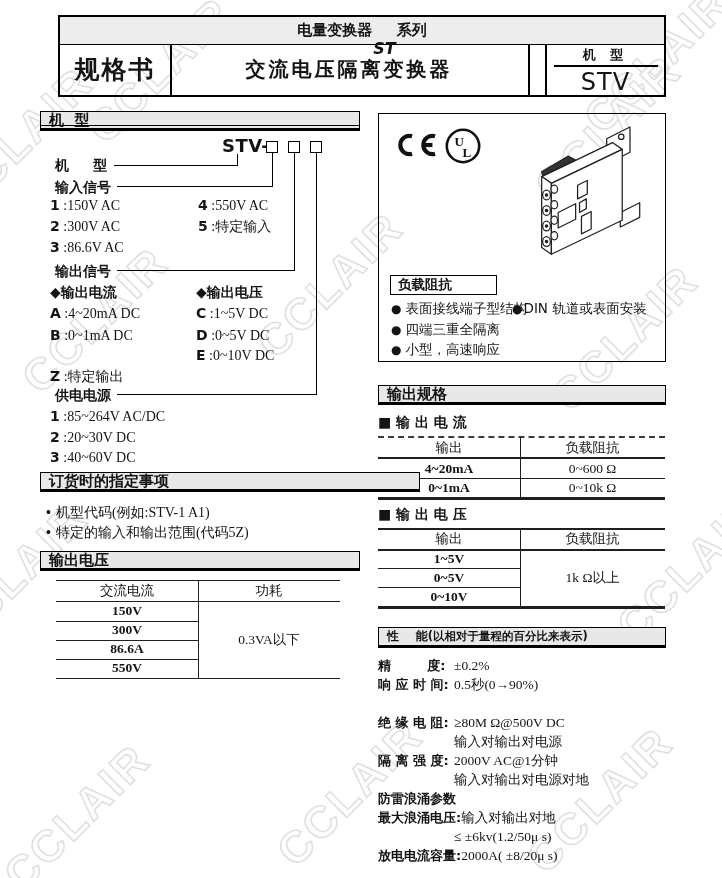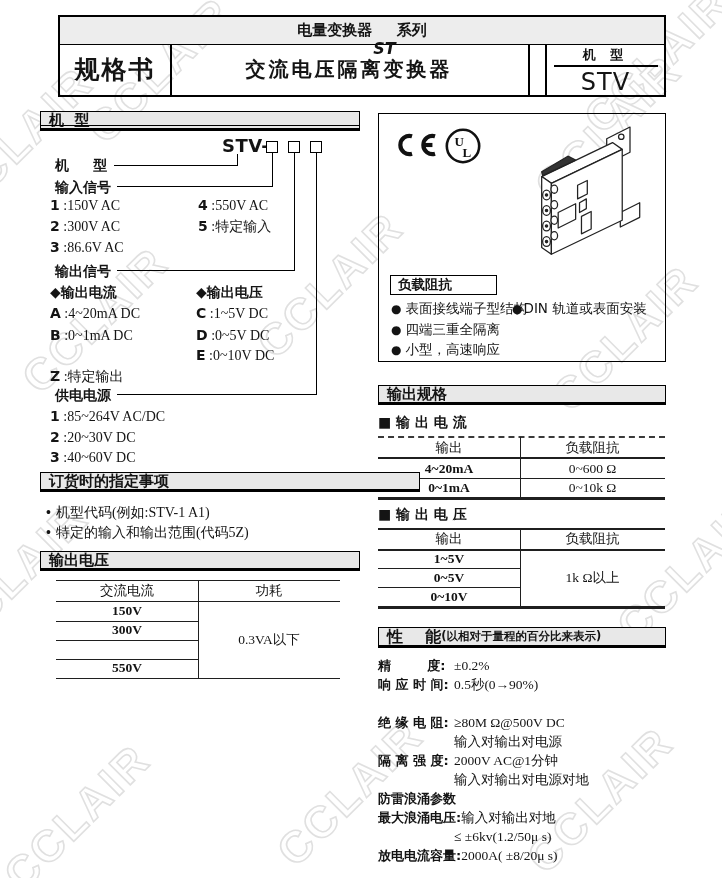--- a/index.html
+++ b/index.html
@@ -126,20 +126,21 @@
   <div class="line" style="left:56px;top:621px;width:142px;height:1px"></div>
   <div class="line" style="left:56px;top:640px;width:142px;height:1px"></div>
   <div class="line" style="left:56px;top:659px;width:142px;height:1px"></div>
   <div class="line" style="left:56px;top:678px;width:284px;height:1px"></div>
   <div class="line" style="left:198px;top:580px;width:1px;height:99px"></div>
 
   <div class="cell serif" style="left:198px;top:581px;width:142px;height:19px">功耗</div>
   <div class="cell serif" style="left:56px;top:581px;width:142px;height:19px">交流电流</div>
   <div class="cell serif b" style="left:56px;top:602px;width:142px;height:18px">150V</div>
   <div class="cell serif b" style="left:56px;top:621px;width:142px;height:18px">300V</div>
+  <div class="cell serif b" style="left:56px;top:640px;width:142px;height:18px">86.6A</div>
   <div class="cell serif b" style="left:56px;top:659px;width:142px;height:18px">550V</div>
   <div class="cell serif" style="left:198px;top:602px;width:142px;height:76px">0.3VA以下</div>
 
   <div class="imgbox"></div>
 
   <svg class="abs fg" style="left:392px;top:130px" width="46" height="30" viewBox="0 0 62 30">
     <path d="M27,3.2 A12.3,12.3 0 1 0 27,26.8" fill="none" stroke="#111" stroke-width="5.6"></path>
     <path d="M58,3.2 A12.3,12.3 0 1 0 58,26.8" fill="none" stroke="#111" stroke-width="5.6"></path>
     <path d="M42.5,15 L54.5,15" fill="none" stroke="#111" stroke-width="5.6"></path>
   </svg>
@@ -215,21 +216,21 @@
   <div class="line" style="left:378px;top:606px;width:287px;height:2.5px"></div>
   <div class="line" style="left:520px;top:528px;width:1.4px;height:80px"></div>
   <div class="cell serif" style="left:378px;top:530px;width:142px;height:18px">输出</div>
   <div class="cell serif" style="left:520px;top:530px;width:145px;height:18px">负载阻抗</div>
   <div class="cell serif b" style="left:378px;top:550px;width:142px;height:18px">1~5V</div>
   <div class="cell serif b" style="left:378px;top:569px;width:142px;height:18px">0~5V</div>
   <div class="cell serif b" style="left:378px;top:588px;width:142px;height:18px">0~10V</div>
   <div class="cell serif" style="left:520px;top:550px;width:145px;height:56px">1k Ω以上</div>
 
   <div class="sec-bar" style="left:378px;top:627px;width:288px;height:21px">
-    <span class="pre" style="font-size:16px">性    能</span>
+    <span class="pre" style="font-size:12px">性    能</span>
       <span style="font-size:11.5px">(以相对于量程的百分比来表示)</span>
   </div>
 
   <div class="perf" style="top:656px">
       <span class="pl">精        度:</span>
       <span class="pv">±0.2%</span>
     </div>
   <div class="perf" style="top:675px">
       <span class="pl">响 应 时 间:</span>
       <span class="pv">0.5秒(0→90%)</span>

